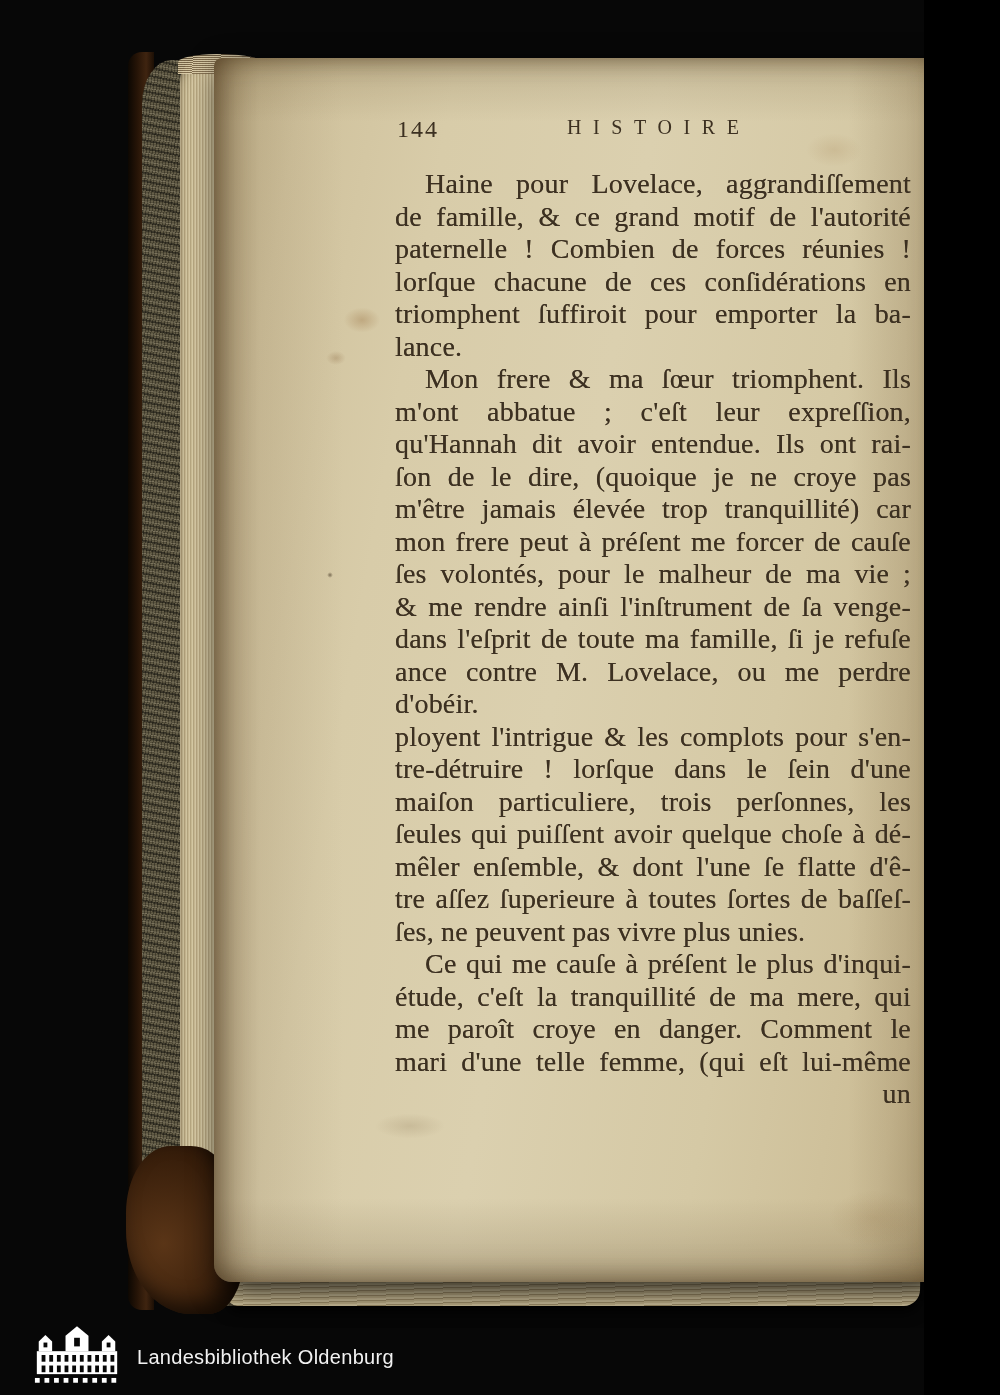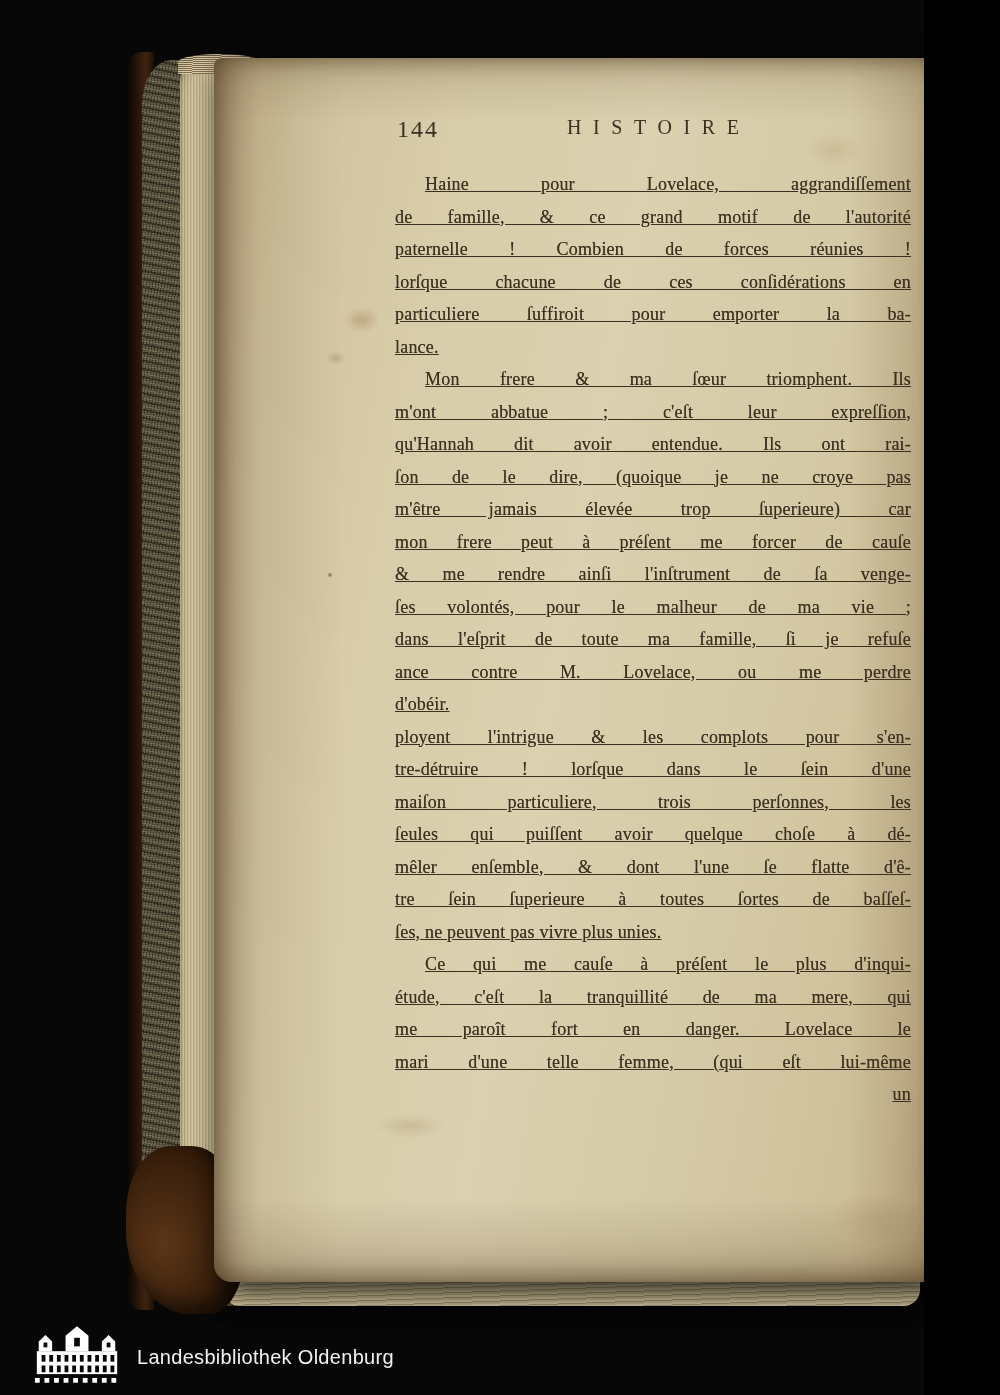--- a/index.html
+++ b/index.html
@@ -69,22 +69,22 @@
                inset 0 14px 24px -14px rgba(80,60,30,0.5),
                inset 0 -18px 30px -16px rgba(70,50,25,0.55),
                6px 10px 30px rgba(0,0,0,0.8);}
 
   
   .text-col{position:absolute;left:181px;top:56px;width:516px;color:var(--ink);}
   .head-row{position:relative;height:28px;margin-bottom:26px;}
   .page-number{position:absolute;left:2px;top:2px;font-size:24px;letter-spacing:2px;}
   .running-title{position:absolute;left:0;right:0;top:2px;text-align:center;
     font-size:20px;letter-spacing:0.58em;text-indent:0.58em;}
-  .body-lines{font-size:18px;line-height:32.5px;letter-spacing:0.2px;
-    text-shadow:0 0 0.6px rgba(58,46,30,0.7);text-decoration:underline;}
+  .body-lines{font-size:28px;line-height:32.5px;letter-spacing:0.2px;
+    text-shadow:0 0 0.6px rgba(58,46,30,0.7);}
   .line{text-align:justify;text-align-last:justify;}
   .line.indent{text-indent:30px;}
   .line.end{text-align:center;text-align-last:left;}
   .line.catchword{text-align:right;text-align-last:right;}
 
   
   .footer{position:absolute;left:33px;top:1322px;display:flex;align-items:center;gap:16px;}
   .footer-label{color:var(--footer_text);font-size:20px;
     font-family:Liberation Sans, sans-serif;letter-spacing:0.3px;}
 </style>
@@ -109,46 +109,46 @@
         <div class="head-row">
           <span class="page-number">144</span>
           <span class="running-title">HISTOIRE</span>
         </div>
 
         <div class="body-lines">
           <div class="line indent">Haine pour Lovelace, aggrandiſſement</div>
           <div class="line">de famille, &amp; ce grand motif de l'autorité</div>
           <div class="line">paternelle !  Combien de forces réunies !</div>
           <div class="line">lorſque chacune de ces conſidérations en</div>
-          <div class="line">particuliere ſuffiroit pour emporter la ba-</div>
+          <div class="line">triomphent ſuffiroit pour emporter la ba-</div>
           <div class="line end">lance.</div>
 
           <div class="line indent">Mon frere &amp; ma ſœur triomphent.  Ils</div>
           <div class="line">m'ont abbatue ;  c'eſt leur expreſſion,</div>
           <div class="line">qu'Hannah dit avoir entendue.  Ils ont rai-</div>
           <div class="line">ſon de le dire, (quoique je ne croye pas</div>
-          <div class="line">m'être jamais élevée trop ſuperieure) car</div>
+          <div class="line">m'être jamais élevée trop tranquillité) car</div>
           <div class="line">mon frere peut à préſent me forcer de cauſe</div>
+          <div class="line">ſes volontés, pour le malheur de ma vie ;</div>
           <div class="line">&amp; me rendre ainſi l'inſtrument de ſa venge-</div>
-          <div class="line">ſes volontés, pour le malheur de ma vie ;</div>
           <div class="line">dans l'eſprit de toute ma famille, ſi je refuſe</div>
           <div class="line">ance contre M. Lovelace, ou me perdre</div>
           <div class="line end">d'obéir.</div>
 
           <div class="line">ployent l'intrigue &amp; les complots pour s'en-</div>
           <div class="line">tre-détruire !  lorſque dans le ſein d'une</div>
           <div class="line">maiſon particuliere, trois perſonnes, les</div>
           <div class="line">ſeules qui puiſſent avoir quelque choſe à dé-</div>
           <div class="line">mêler enſemble, &amp; dont l'une ſe flatte d'ê-</div>
-          <div class="line">tre ſein ſuperieure à toutes ſortes de baſſeſ-</div>
+          <div class="line">tre aſſez ſuperieure à toutes ſortes de baſſeſ-</div>
           <div class="line end">ſes, ne peuvent pas vivre plus unies.</div>
 
           <div class="line indent">Ce qui me cauſe à préſent le plus d'inqui-</div>
           <div class="line">étude, c'eſt la tranquillité de ma mere, qui</div>
-          <div class="line">me paroît fort en danger.   Lovelace le</div>
+          <div class="line">me paroît croye en danger.   Comment le</div>
           <div class="line">mari d'une telle femme, (qui eſt lui-même</div>
 
           <div class="line catchword">un</div>
         </div>
 
       </div>
     </div>
   </div>
 
   <div class="footer">

